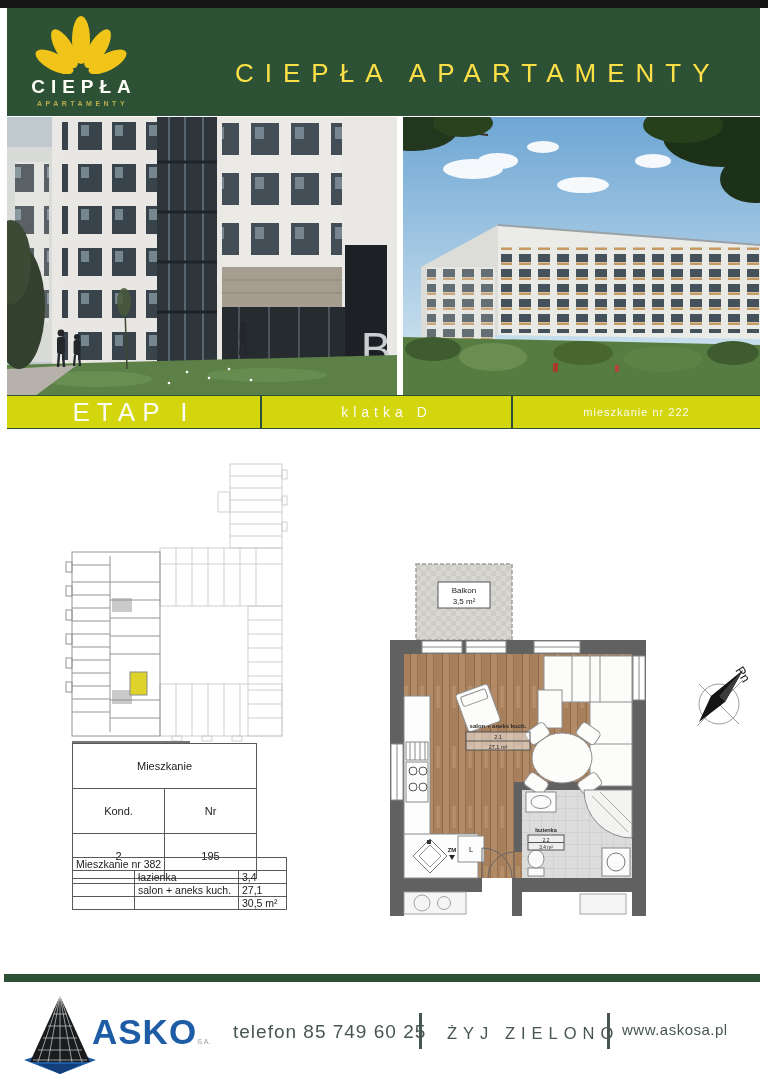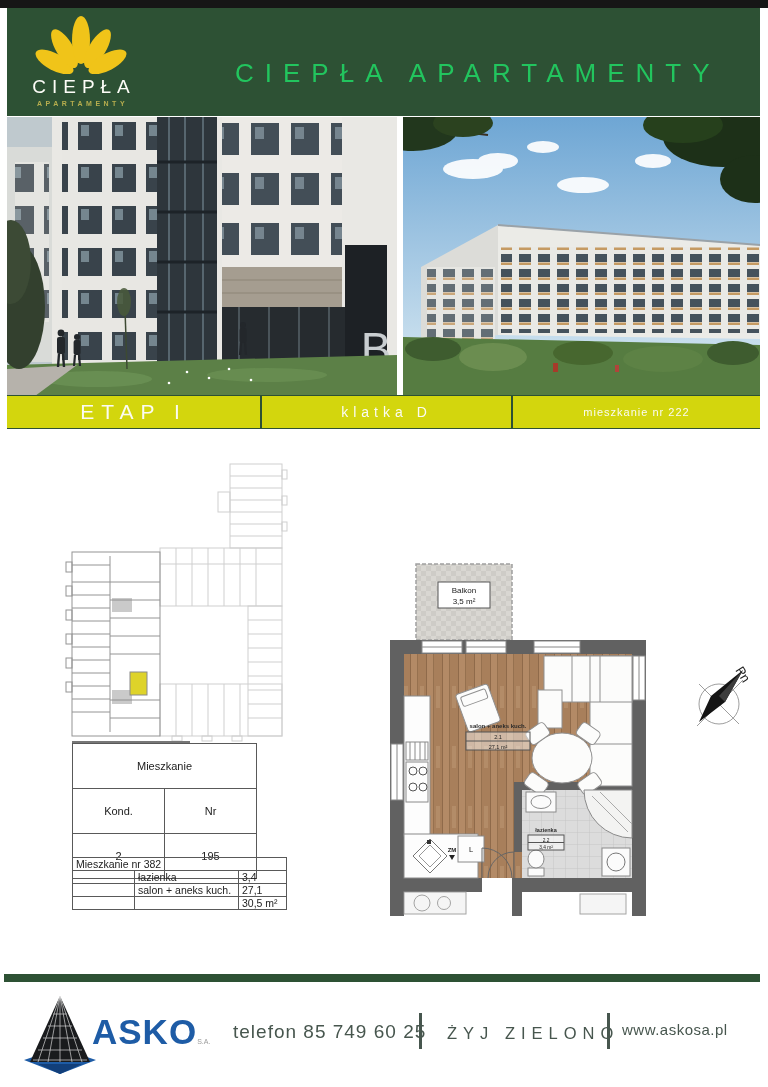--- a/index.html
+++ b/index.html
@@ -4,35 +4,35 @@
 <style>
   html,body{margin:0;padding:0;background:#fff;}
   .page{position:relative;width:768px;height:1087px;background:#fff;overflow:hidden;
         font-family:"Liberation Sans",sans-serif;color:#222;}
   .abs{position:absolute;}
 
   
   .top-strip{left:0;top:0;width:768px;height:8px;background:#161616;}
   .header{left:7px;top:8px;width:753px;height:108px;background:#2d5134;}
   .logo-block{left:14px;top:4px;width:120px;text-align:center;}
-  .logo-name{margin-top:-2px;font-size:19px;letter-spacing:6px;color:#fdfdf8;font-weight:normal;text-indent:6px;}
+  .logo-name{margin-top:-2px;font-size:19px;letter-spacing:6px;color:#fdfdf8;font-weight:bold;text-indent:6px;}
   .logo-sub{margin-top:2px;font-size:7px;letter-spacing:3.5px;color:#b6ad4e;font-weight:bold;text-indent:3px;}
   .header-title{left:228px;top:50px;width:430px;text-align:right;font-size:26px;
-                letter-spacing:11px;color:#22c55e;white-space:nowrap;}
+                letter-spacing:11px;color:#fde047;white-space:nowrap;}
 
   
   .photo-left{left:7px;top:117px;width:390px;height:279px;}
   .photo-right{left:403px;top:117px;width:357px;height:279px;}
 
   
   .banner{left:7px;top:395px;width:753px;height:34px;background:#2d5134;display:flex;gap:2px;
           padding:1px 0;box-sizing:border-box;align-items:stretch;}
   .banner-cell{background:#d3d60d;display:flex;align-items:center;justify-content:center;
                color:#fbfbf2;white-space:nowrap;}
-  .cell-etap{width:253px;font-size:21px;letter-spacing:7px;}
+  .cell-etap{width:253px;font-size:26px;letter-spacing:7px;}
   .cell-klatka{width:249px;font-size:14px;letter-spacing:5px;}
   .cell-mieszkanie{width:247px;font-size:11px;letter-spacing:1px;}
 
   
   table{border-collapse:collapse;}
   .unit-table{left:72px;top:743px;font-size:11px;}
   .unit-table td{border:1px solid #595959;width:59px;height:12px;text-align:center;padding:16px;}
   .area-table{left:72px;top:857px;font-size:10.5px;}
   .area-table td{border:1px solid #595959;height:11px;padding:0 0 0 3px;text-align:left;}
   .area-table .c1{width:58px;} .area-table .c2{width:100px;} .area-table .c3{width:44px;}

